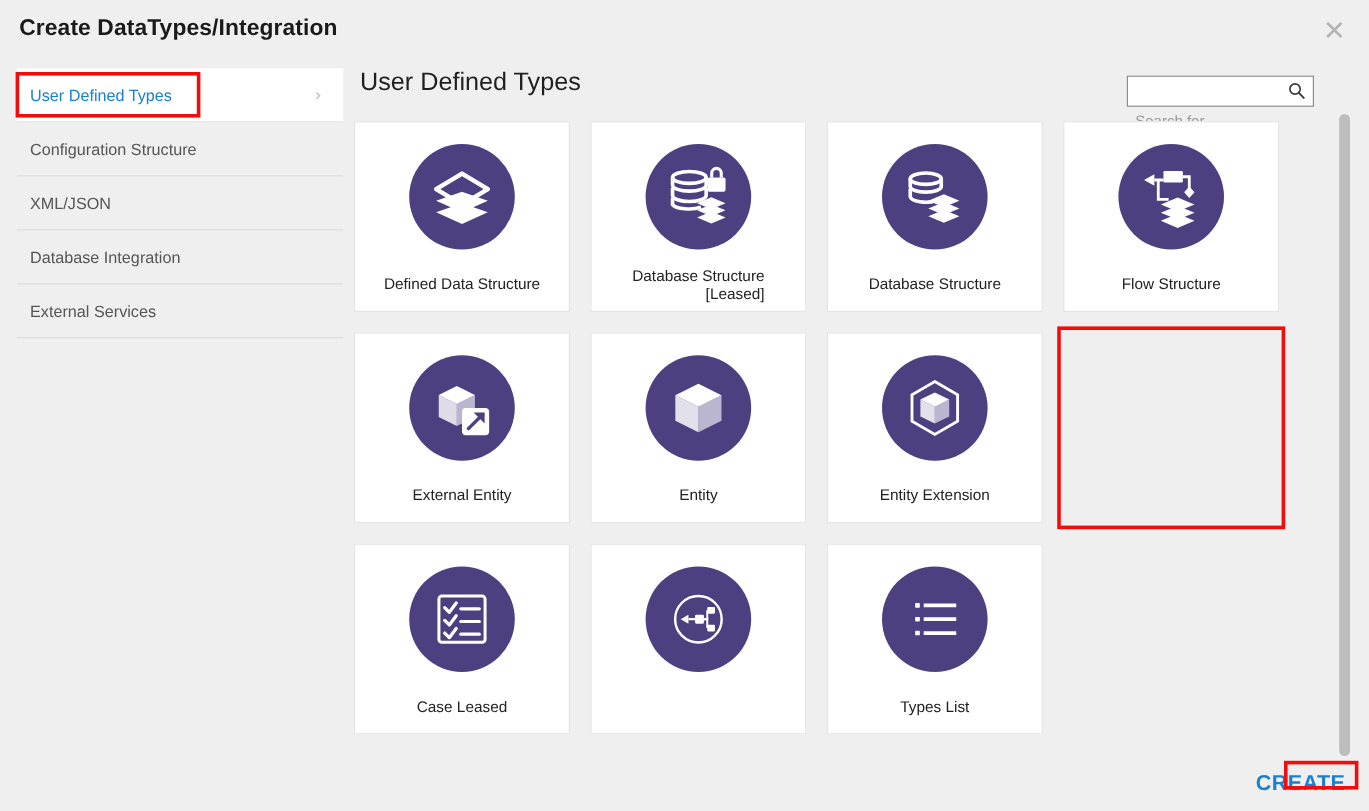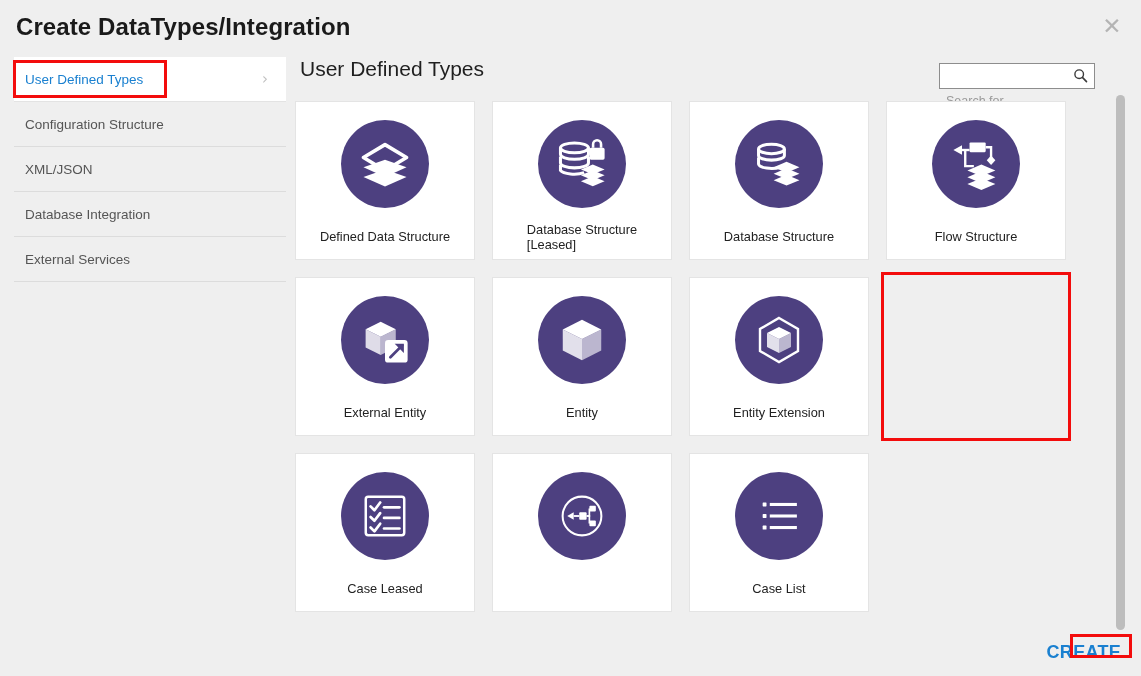--- a/index.html
+++ b/index.html
@@ -16,21 +16,21 @@
   }
   .dialog {
     position: absolute;
     inset: 0;
     background: #efefef;
   }
   .dialog-title {
     position: absolute;
     left: 16px;
     top: 13px;
-    font-size: 24px;
+    font-size: 19px;
     font-weight: bold;
     color: #1a1a1a;
     letter-spacing: 0.1px;
   }
   .close-btn {
     position: absolute;
     right: 16px;
     top: 14px;
     width: 26px;
     height: 26px;
@@ -172,21 +172,21 @@
     position: absolute;
     left: 0;
     right: 0;
     bottom: 0;
     height: 45px;
     font-size: 12.8px;
     color: #222;
     display: flex;
     align-items: center;
     justify-content: center;
-    text-align: left;
+    text-align: right;
     line-height: 15px;
     padding: 0 4px;
     box-sizing: border-box;
   }
   .card.selected .card-label {
     background: #0c87c4;
     color: #ffffff;
     height: 34px;
   }
   .card.selected {
@@ -421,21 +421,21 @@
                 <rect x="9" y="24" width="4" height="4" rx="0.6"></rect>
                 <rect x="9" y="36" width="4" height="4" rx="0.6"></rect>
               </g>
               <g stroke="#ffffff" stroke-width="3.2" stroke-linecap="square">
                 <line x1="18" y1="14" x2="43" y2="14"></line>
                 <line x1="18" y1="26" x2="43" y2="26"></line>
                 <line x1="18" y1="38" x2="43" y2="38"></line>
               </g>
             </svg>
           </div>
-          <div class="card-label">Case List</div>
+          <div class="card-label">Types List</div>
         </div>
       </div>
   </div>
 
   <div class="scrollbar-track">
     <div class="scrollbar-thumb"></div>
   </div>
 
   <div class="footer">
     <div class="create-btn">CREATE</div>

